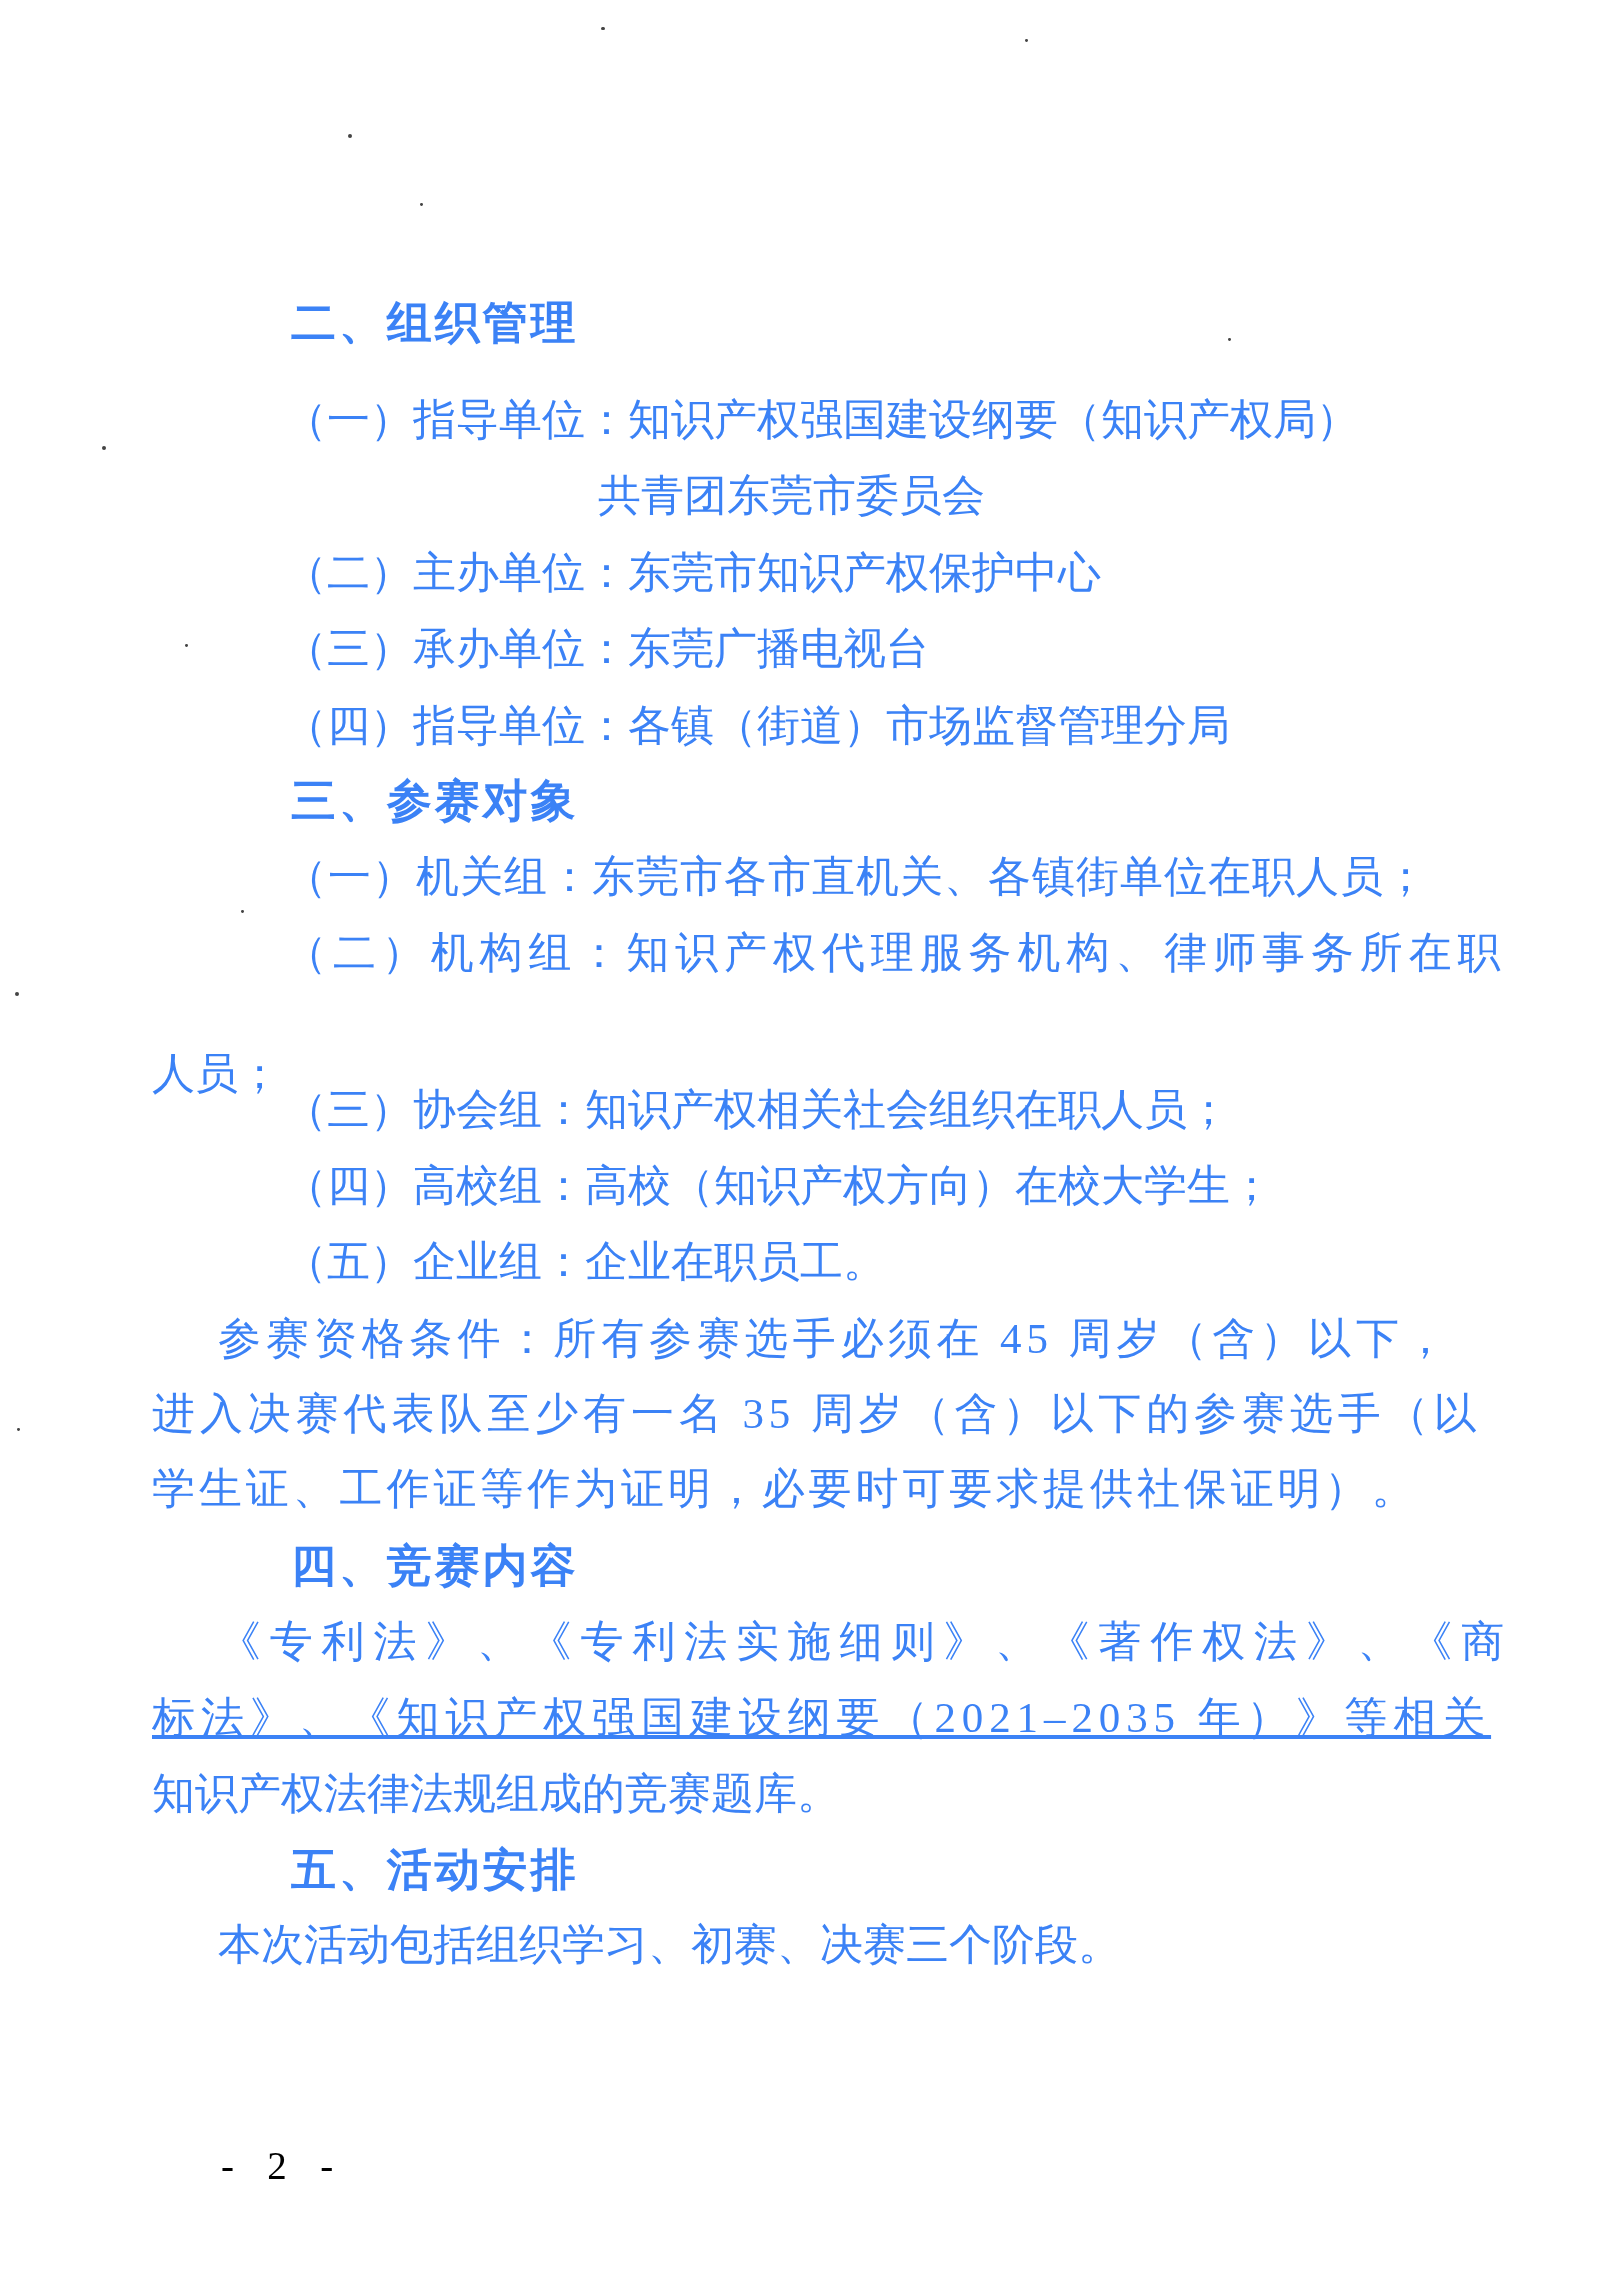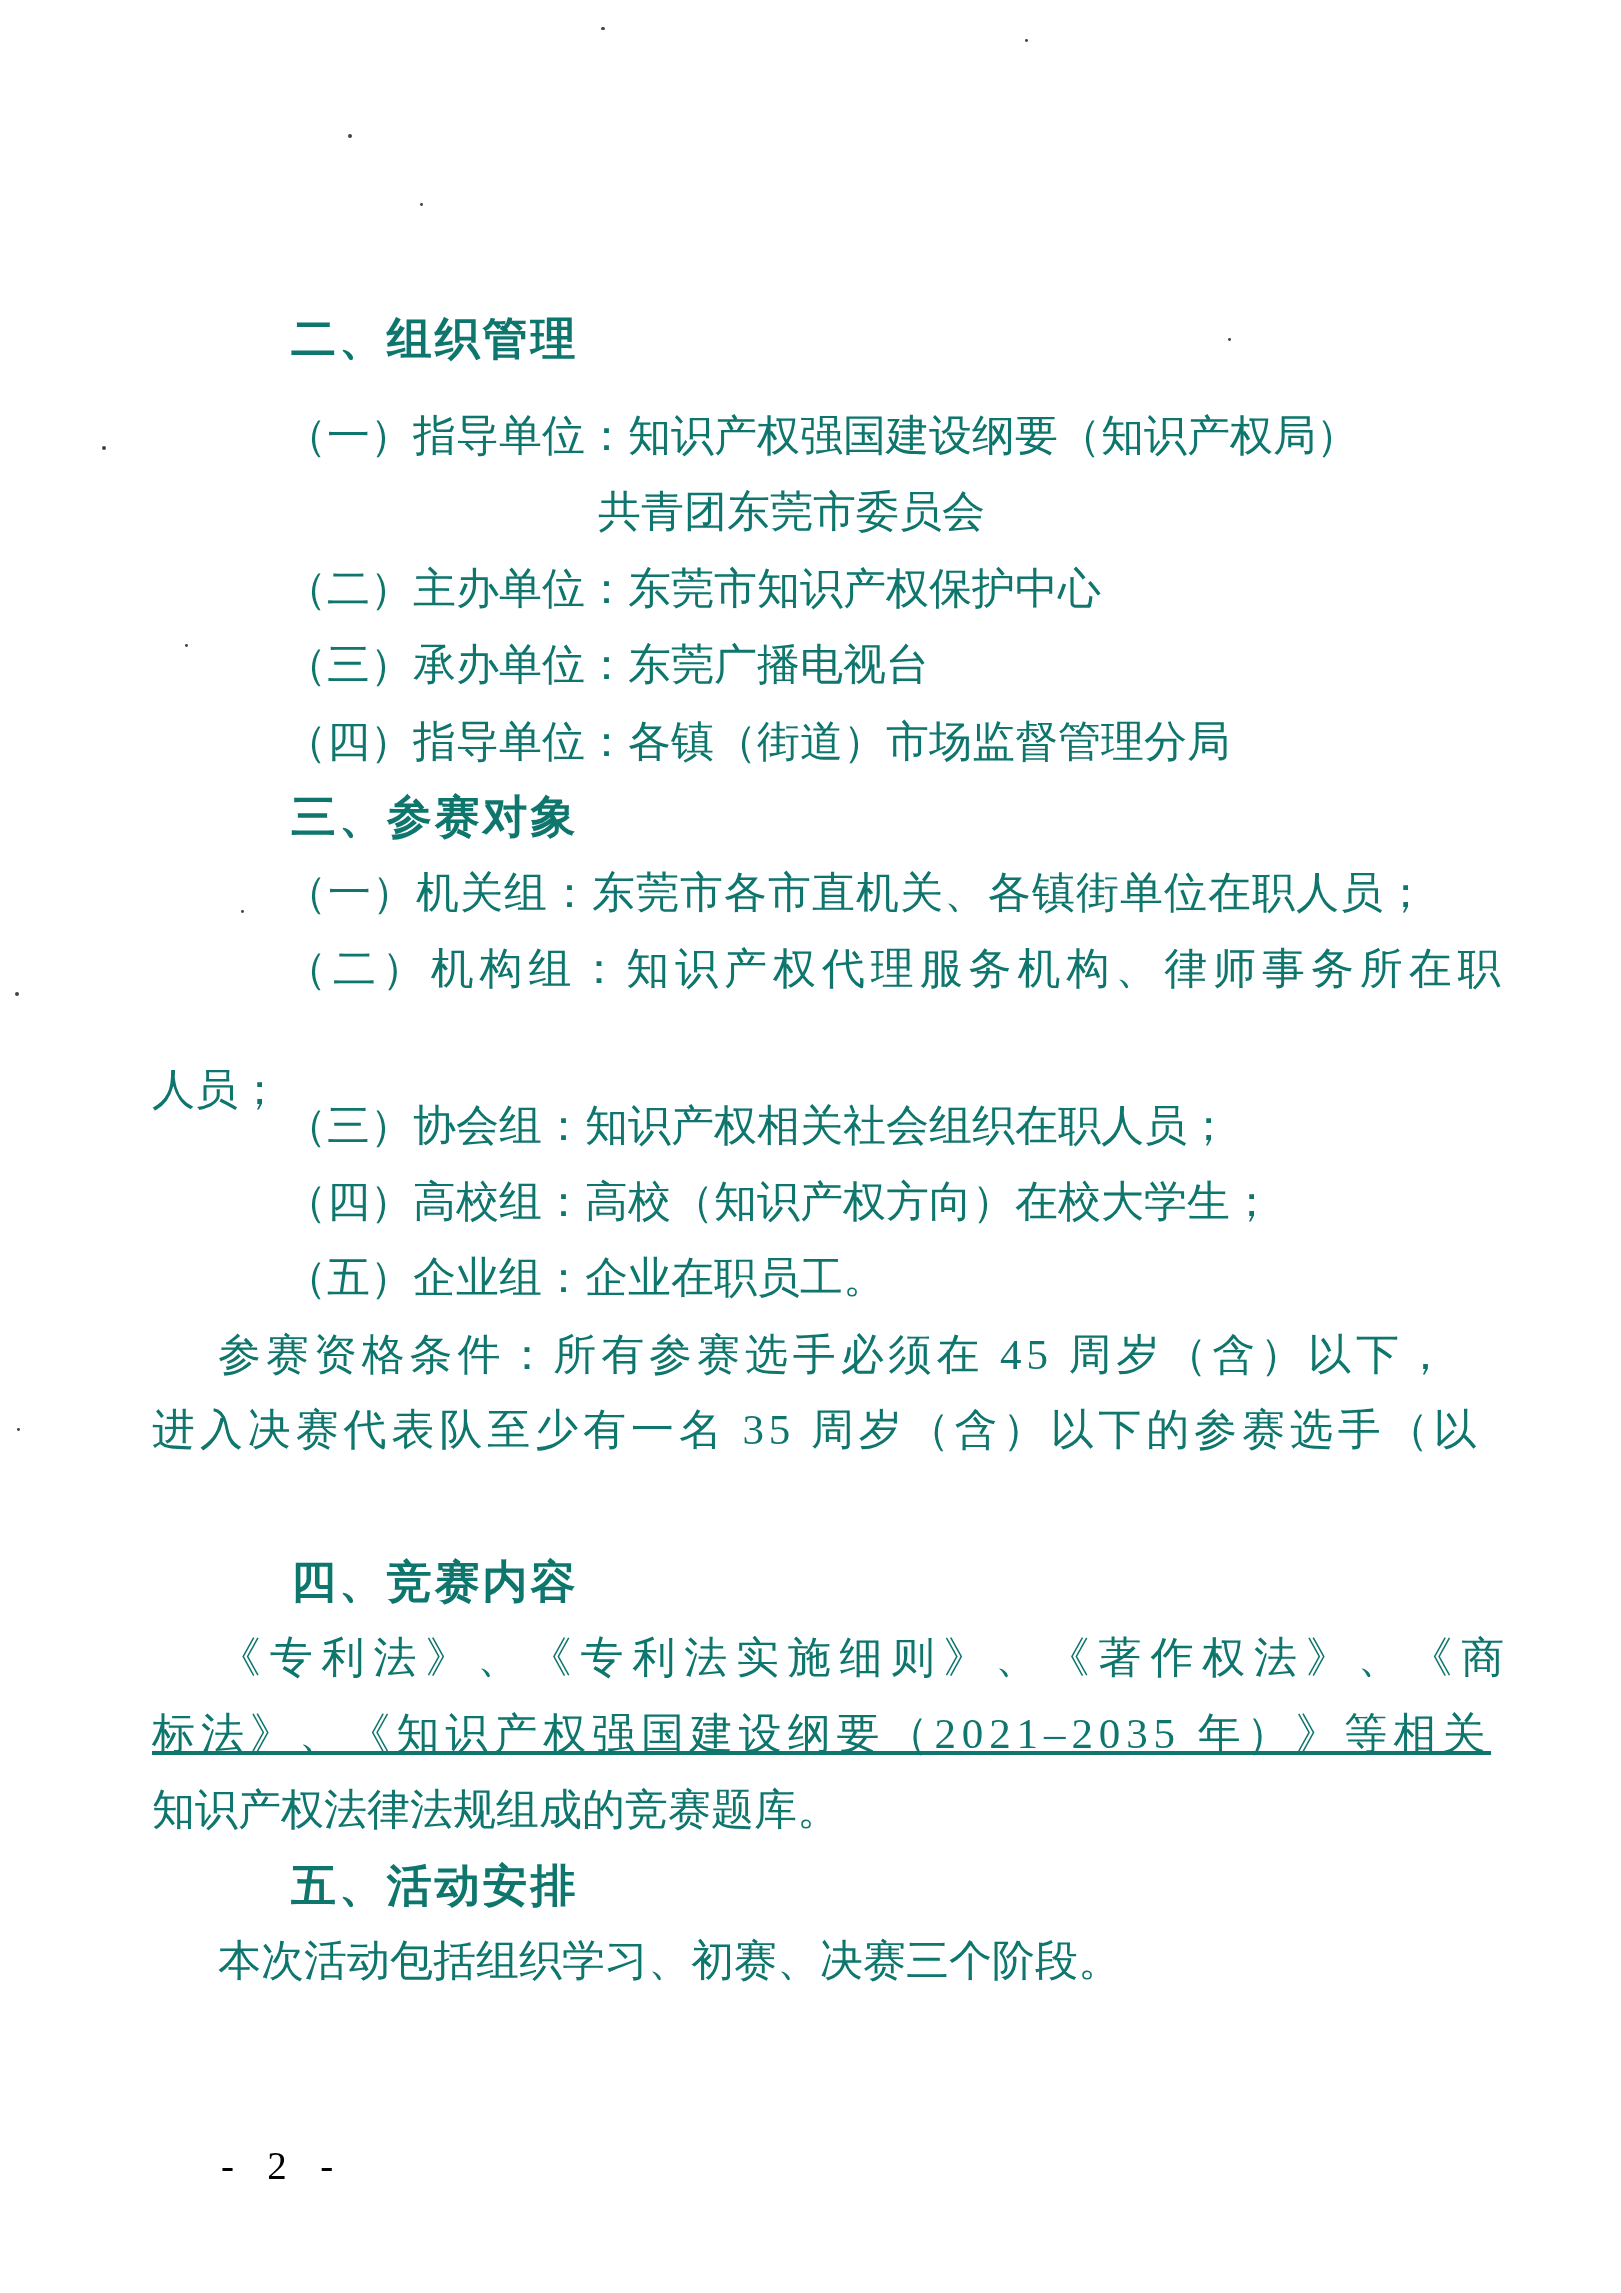--- a/index.html
+++ b/index.html
@@ -10,22 +10,21 @@
     background: #ffffff;
     overflow: hidden;
     font-family: "Liberation Serif", "DejaVu Serif", serif;
     color: #000;
   }
   .line {
     position: absolute;
     white-space: nowrap;
     font-size: 43px;
     line-height: 51px;
-    color: #0f766e;
-    margin-top: 16px;
+    color: #3b82f6;
   }
   .heading {
     font-family: "Liberation Sans", "DejaVu Sans", sans-serif;
     font-weight: 700;
     font-size: 45px;
     letter-spacing: 2.9px;
   }
   
   .l0  { top: 297px;  left: 291px; }
   .l1  { top: 394px;  left: 284px; }
@@ -89,20 +88,21 @@
   <div class="line l5">（四）指导单位：各镇（街道）市场监督管理分局</div>
   <div class="line heading l6">三、参赛对象</div>
   <div class="line l7">（一）机关组：东莞市各市直机关、各镇街单位在职人员；</div>
   <div class="line l8">（二）机构组：知识产权代理服务机构、律师事务所在职</div>
   <div class="line l9">人员；</div>
   <div class="line l11">（四）高校组：高校（知识产权方向）在校大学生；</div>
   <div class="line l10">（三）协会组：知识产权相关社会组织在职人员；</div>
   <div class="line l12">（五）企业组：企业在职员工。</div>
   <div class="line l13">参赛资格条件：所有参赛选手必须在 45 周岁（含）以下，</div>
   <div class="line l14">进入决赛代表队至少有一名 35 周岁（含）以下的参赛选手（以</div>
+  <div class="line l15">学生证、工作证等作为证明，必要时可要求提供社保证明）。</div>
   <div class="line heading l16">四、竞赛内容</div>
   <div class="line l17">《专利法》、《专利法实施细则》、《著作权法》、《商</div>
   <div class="line l18">标法》、《知识产权强国建设纲要（2021–2035 年）》等相关</div>
   <div class="line l19">知识产权法律法规组成的竞赛题库。</div>
   <div class="line heading l20">五、活动安排</div>
   <div class="line l21">本次活动包括组织学习、初赛、决赛三个阶段。</div>
 
   <div class="page-number">- 2 -</div>
 
   <div class="speck s0"></div>

